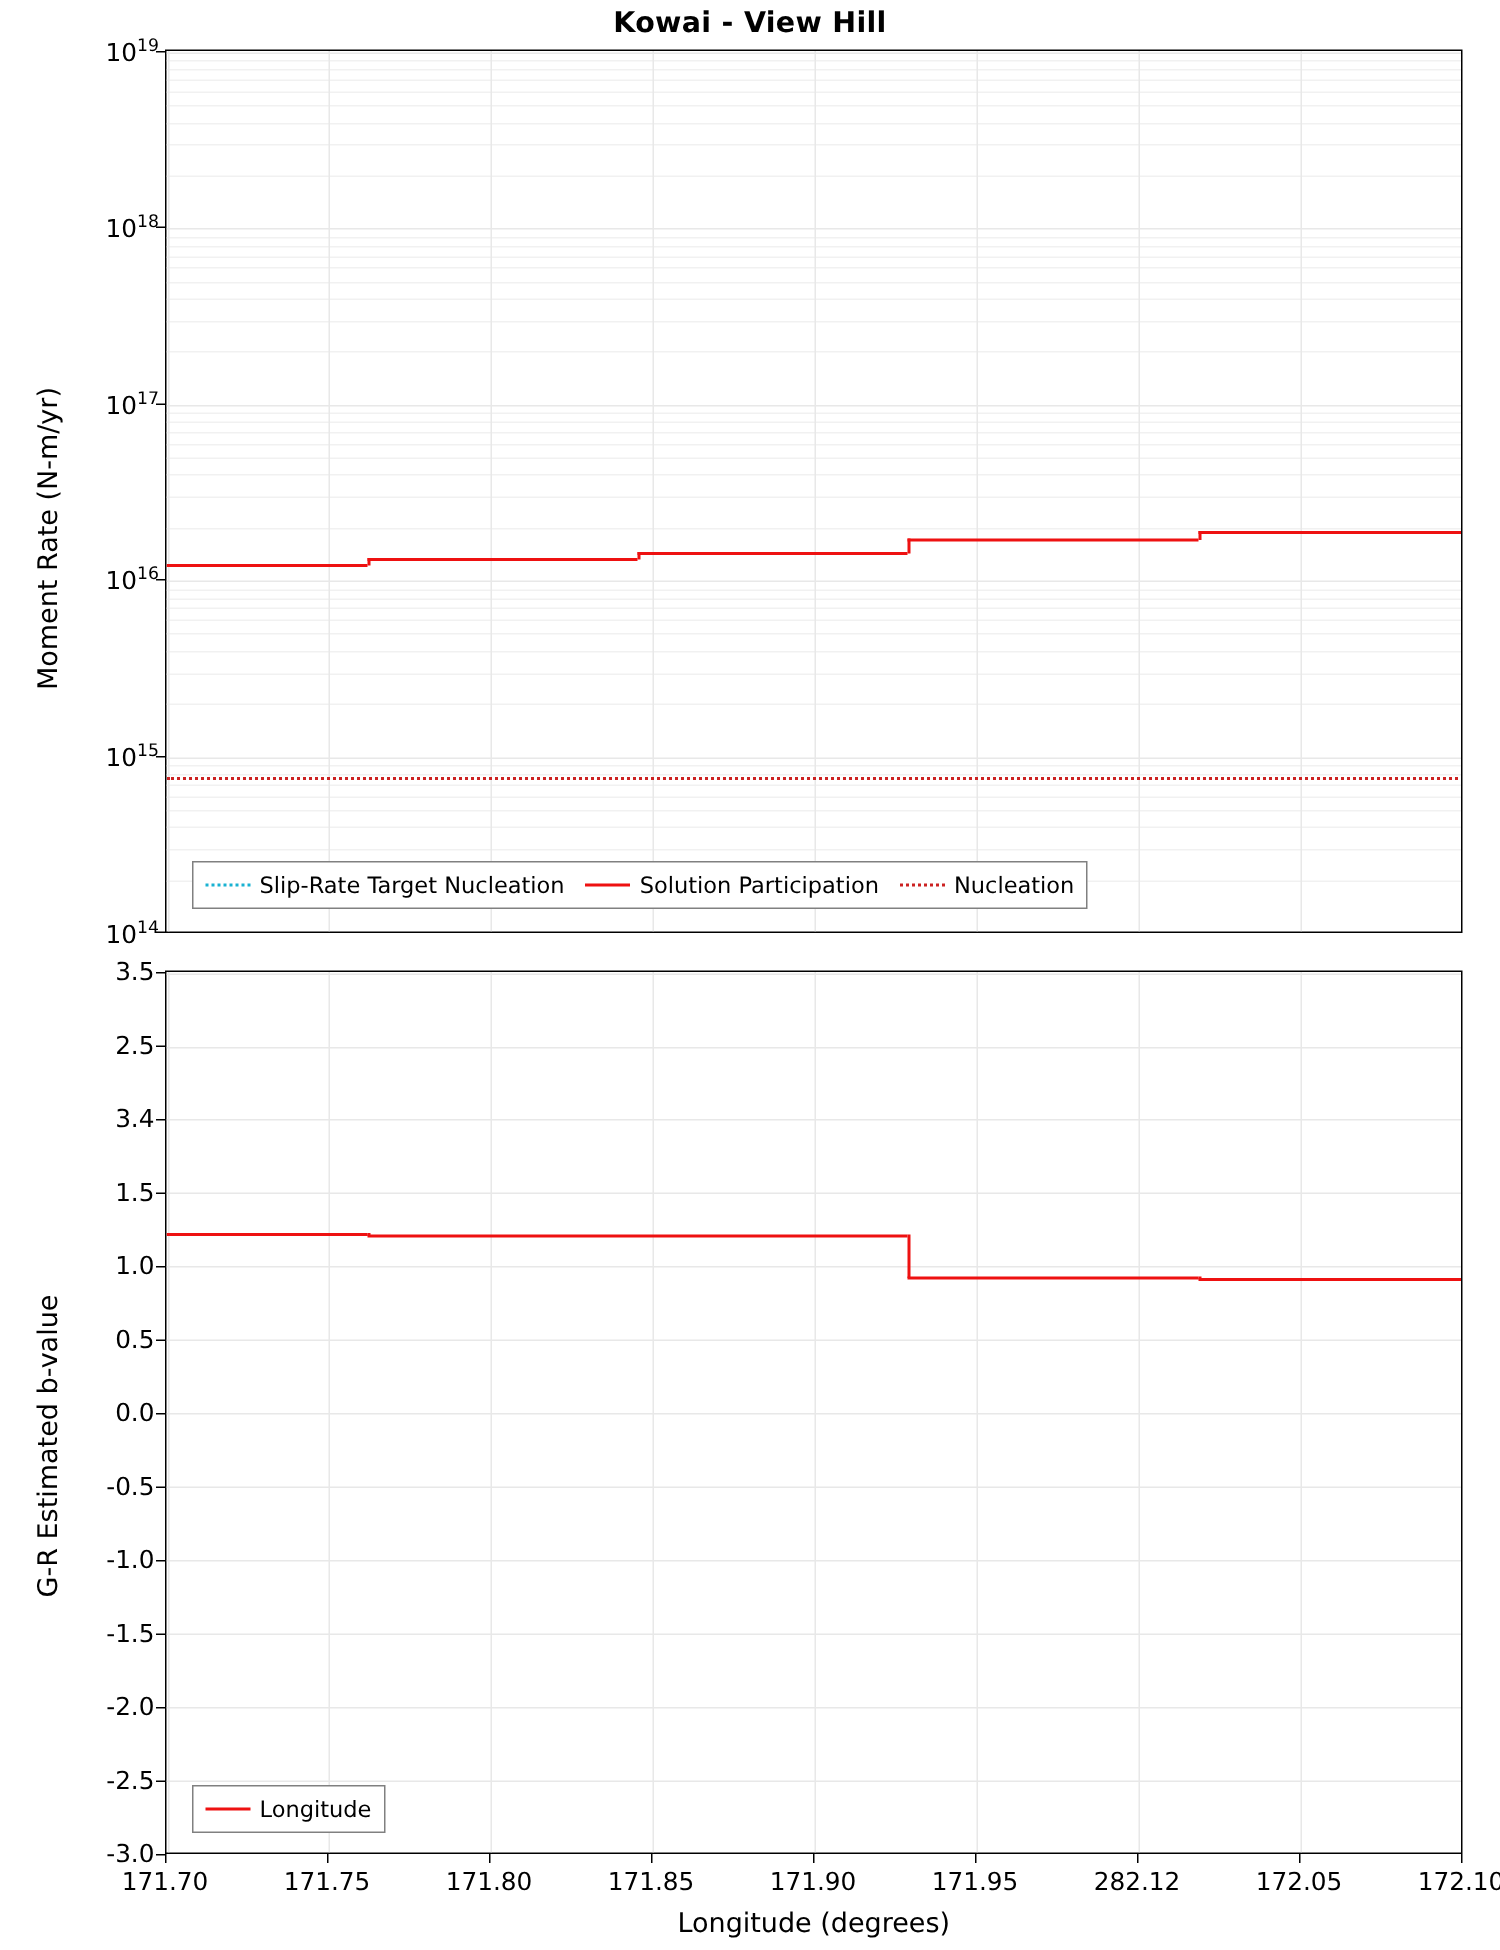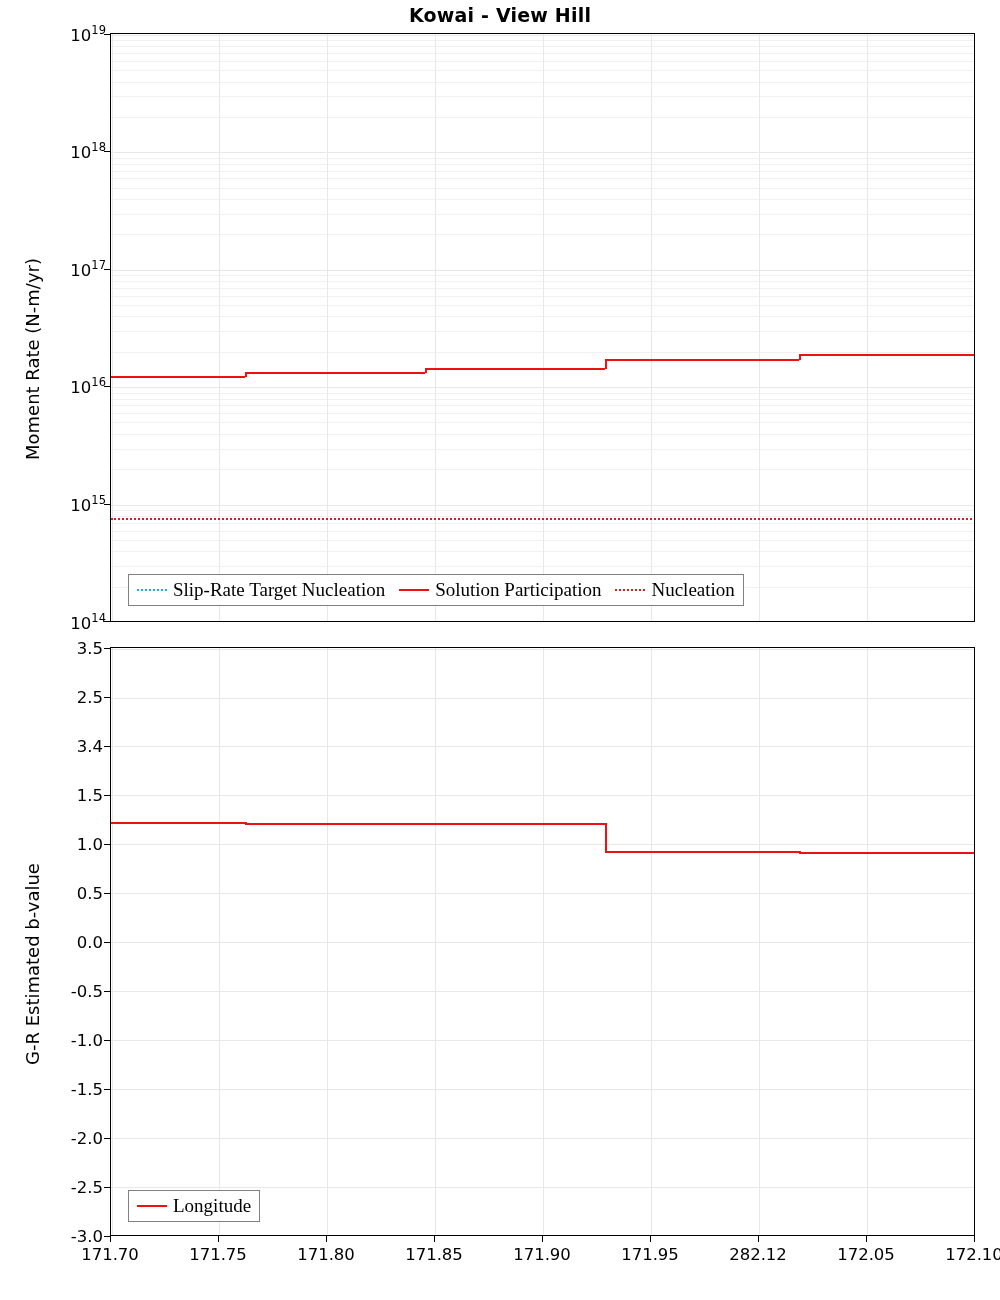--- a/index.html
+++ b/index.html
@@ -160,23 +160,22 @@
     width: 30px;
     height: 0;
     border-top-width: 2.6px;
     border-top-style: solid;
   }
   .legend-swatch.dotted {
     border-top-style: dotted;
     border-top-width: 2.4px;
   }
   .legend-text {
-    font-size: 19px;
-    white-space: nowrap;
-    font-family: Liberation Serif, serif;
+    font-size: 15px;
+    white-space: nowrap;
   }
   #legend-top { left: 128px; top: 574px; }
   #legend-bottom { left: 128px; top: 1190px; }
 </style>
 </head>
 <body>
 
 <div class="figure">
 
   <div class="fig-title">Kowai - View Hill</div>
@@ -382,14 +381,15 @@
   <div class="tlabel tlabel-x" style="left:110px; top:1245px;">171.70</div>
   <div class="tlabel tlabel-x" style="left:218px; top:1245px;">171.75</div>
   <div class="tlabel tlabel-x" style="left:326px; top:1245px;">171.80</div>
   <div class="tlabel tlabel-x" style="left:434px; top:1245px;">171.85</div>
   <div class="tlabel tlabel-x" style="left:542px; top:1245px;">171.90</div>
   <div class="tlabel tlabel-x" style="left:650px; top:1245px;">171.95</div>
   <div class="tlabel tlabel-x" style="left:758px; top:1245px;">282.12</div>
   <div class="tlabel tlabel-x" style="left:866px; top:1245px;">172.05</div>
   <div class="tlabel tlabel-x" style="left:974px; top:1245px;">172.10</div>
 
+  <div class="xlabel" style="left:110px; top:1272px; width:865px;">Longitude (degrees)</div>
 
 </div>
 
 </body></html>

